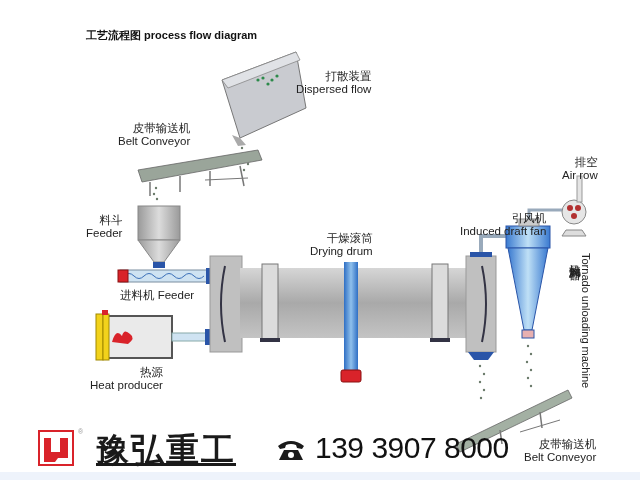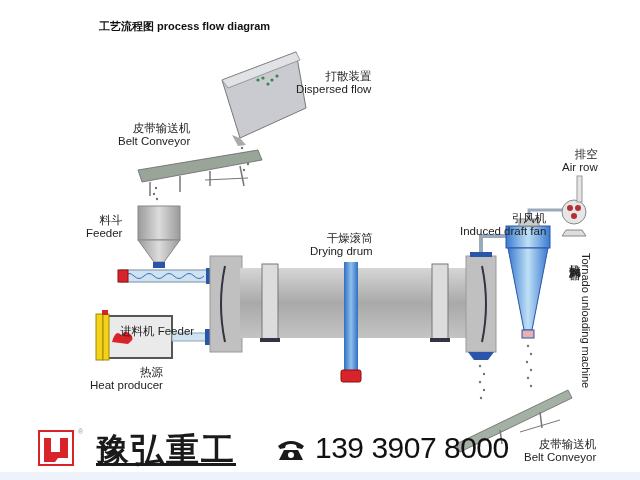--- a/index.html
+++ b/index.html
@@ -1,19 +1,19 @@
 <!DOCTYPE html>
 <html><head>
 <meta charset="utf-8">
 <style>
   html, body { margin:0; padding:0; }
   body { width:640px; height:480px; background:#ffffff; position:relative; overflow:hidden;
          font-family:"Liberation Sans","DejaVu Sans",sans-serif; color:#1a1a1a; }
   .abs { position:absolute; }
-  .title { left:86px; top:19px; font-size:11px; font-weight:bold; color:#111;margin-left:13px; }
+  .title { left:86px; top:28px; font-size:11px; font-weight:bold; color:#111; }
   .lbl { text-align:right; font-size:11.5px; line-height:13px; color:#222; white-space:nowrap; }
   .lbl .cn { display:block; }
   .lbl .en { display:block; }
   svg { position:absolute; left:0; top:0; }
   .vlabel { left:566px; top:255px; width:40px; height:170px; }
   .vcn { position:absolute; left:0; top:0; writing-mode:vertical-rl; font-size:12px; letter-spacing:1px; color:#222; }
   .ven { position:absolute; left:14px; top:-2px; writing-mode:vertical-rl; font-size:11px; color:#222; }
   .brand { left:96px; top:428px; font-size:33px; font-weight:bold; letter-spacing:2px; color:#1a1a1a; font-family:"DejaVu Sans",sans-serif;text-decoration:underline; }
   .phone { left:315px; top:431px; font-size:30px; color:#111; font-family:"Liberation Sans",sans-serif; letter-spacing:-0.5px; }
   .phone-icon { left:276px; top:438px; width:30px; height:24px; }
@@ -176,35 +176,35 @@
 <div class="abs lbl" style="left:118px; top:122px;">
   <span class="cn">皮带输送机</span>
   <span class="en">Belt Conveyor</span>
 </div>
 
 <div class="abs lbl" style="left:86px; top:214px;">
   <span class="cn">料斗</span>
   <span class="en">Feeder</span>
 </div>
 
-<div class="abs lbl" style="left:120px; top:289px;margin-top:36px;">
+<div class="abs lbl" style="left:120px; top:289px;">
   <span>进料机 Feeder</span>
 </div>
 
 <div class="abs lbl" style="left:90px; top:366px;">
   <span class="cn">热源</span>
   <span class="en">Heat producer</span>
 </div>
 
 <div class="abs lbl" style="left:310px; top:232px;">
   <span class="cn">干燥滚筒</span>
   <span class="en">Drying drum</span>
 </div>
 
-<div class="abs lbl" style="left:562px; top:148px;">
+<div class="abs lbl" style="left:562px; top:156px;">
   <span class="cn">排空</span>
   <span class="en">Air row</span>
 </div>
 
 <div class="abs lbl" style="left:460px; top:184px;margin-top:28px;">
   <span class="cn">引风机</span>
   <span class="en">Induced draft fan</span>
 </div>
 
 <div class="abs vlabel">

